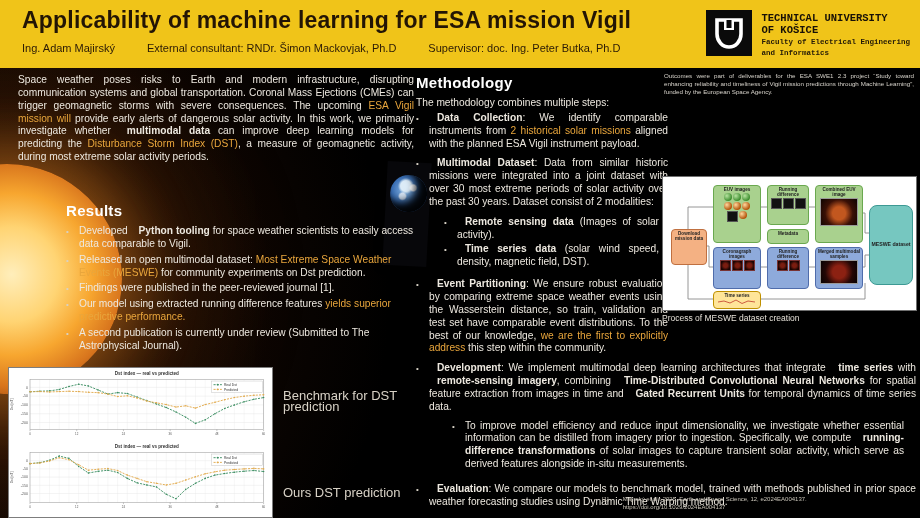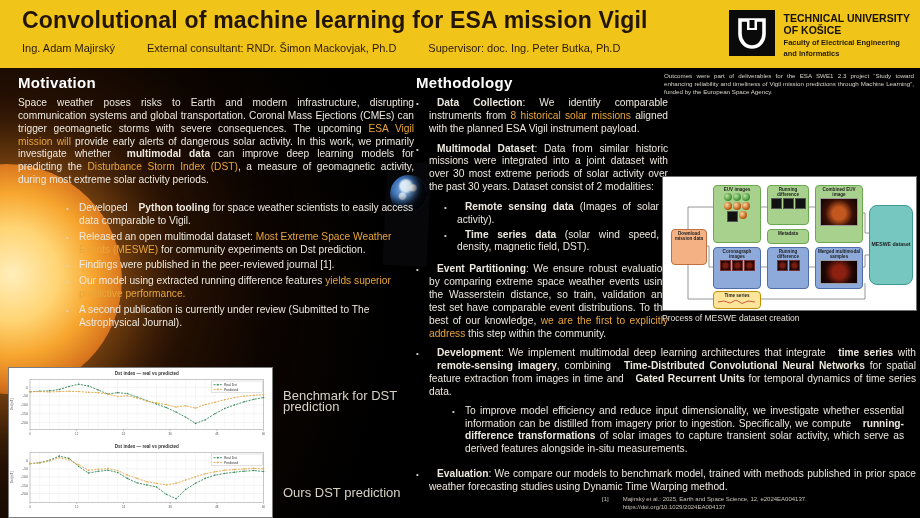--- a/index.html
+++ b/index.html
@@ -6,21 +6,21 @@
   .poster{position:relative;width:920px;height:518px;overflow:hidden;
     font-family:"Liberation Sans",sans-serif;
     background:
       radial-gradient(circle 340px at 10px 285px, rgba(120,60,14,.45), rgba(60,28,8,.2) 55%, transparent 78%),
       radial-gradient(circle 560px at -70px 300px, #1d0d04 0%, #0e0602 55%, #000 82%);
   }
   
   .header{position:absolute;left:0;top:0;width:920px;height:68px;background:#F0C419;z-index:4;}
   .h-title{position:absolute;left:22px;top:7px;font-size:23px;font-weight:bold;color:#231505;letter-spacing:.2px;}
   .h-authors{position:absolute;left:22px;top:42px;display:flex;gap:32px;font-size:11px;color:#2a1a06;}
-  .logo-wrap{position:absolute;right:10px;top:10px;display:flex;gap:9px;align-items:flex-start;}
+  .logo-wrap{position:absolute;right:10px;top:10px;display:flex;gap:9px;align-items:flex-start;font-family:Liberation Mono, monospace;}
   .logo-box{width:46px;height:46px;background:#0a0a0a;display:flex;align-items:center;justify-content:center;}
   .uni-lines{padding-top:2px;}
   .uni-name{font-size:10.5px;font-weight:bold;color:#171007;line-height:12px;}
   .uni-fac{font-size:7.5px;font-weight:bold;color:#241a08;line-height:9px;margin-top:2px;}
   
   .sun{position:absolute;left:-108px;top:164px;width:230px;height:230px;border-radius:50%;z-index:1;
     background:radial-gradient(circle at 52% 48%, #ffeebb 0%, #ffd473 28%, #f7a62f 48%, #d8751d 66%, #9c4a12 80%, #5a2607 92%, #2a1003 100%);
     box-shadow:0 0 55px 18px rgba(244,150,40,.38), 0 0 130px 60px rgba(150,70,15,.22);}
   .earth-tile{position:absolute;left:385px;top:162px;width:44px;height:104px;background:#07070a;
     transform:rotate(3deg);z-index:2;box-shadow:0 0 8px rgba(0,0,0,.8);}
@@ -80,21 +80,21 @@
   .footnote{position:absolute;left:602px;top:496px;width:300px;display:flex;gap:14px;font-size:6px;line-height:1.3;color:#C9C4B8;z-index:3;}
   .footnote .ref{flex:none;}
   .footnote .ft{width:220px;}
 </style>
 </head>
 <body>
 
 <div class="poster">
 
   <div class="header">
-    <div class="h-title">Convolutional of machine learning for ESA mission Vigil</div>
+    <div class="h-title">Applicability of machine learning for ESA mission Vigil</div>
     <div class="h-authors">
       <span>Ing. Adam Majirský</span>
       <span>External consultant: RNDr. Šimon Mackovjak, Ph.D</span>
       <span>Supervisor: doc. Ing. Peter Butka, Ph.D</span>
     </div>
     <div class="logo-wrap">
       <div class="logo-box">
         <svg width="40" height="40" viewBox="0 0 40 40">
           <rect x="0" y="0" width="40" height="40" fill="#0a0a0a"></rect>
           <path d="M8 7 h24 v14 a12 13 0 0 1 -24 0 z" fill="none" stroke="#fff" stroke-width="3.6"></path>
@@ -110,25 +110,25 @@
       </div>
     </div>
   </div>
 
   <div class="sun"></div>
   <div class="earth-tile">
       <div class="earth"></div>
     </div>
 
   <div class="motivation">
-    <div class="sec-h">Motivation</div>
     <div class="txt just"><span>Space weather poses risks to Earth and modern infrastructure, disrupting communication systems and global transportation. Coronal Mass Ejections (CMEs) can trigger geomagnetic storms with severe consequences. The upcoming </span><span class="hl">ESA Vigil mission will</span><span> provide early alerts of dangerous solar activity. In this work, we primarily investigate whether </span><span class="b">multimodal data</span><span> can improve deep learning models for predicting the </span><span class="hl">Disturbance Storm Index (DST)</span><span>, a measure of geomagnetic activity, during most extreme solar activity periods.</span></div>
   </div>
 
   <div class="results">
+    <div class="sec-h">Results</div>
     <div class="txt">
       <div class="bul">
           <span class="d">•</span>
           <span class="t"><span>Developed </span><span class="b">Python tooling</span><span> for space weather scientists to easily access data comparable to Vigil.</span></span>
         </div>
       <div class="bul">
           <span class="d">•</span>
           <span class="t"><span>Released an open multimodal dataset: </span><span class="hl">Most Extreme Space Weather Events (MESWE)</span><span> for community experiments on Dst prediction.</span></span>
         </div>
       <div class="bul">
@@ -141,24 +141,25 @@
         </div>
       <div class="bul">
           <span class="d">•</span>
           <span class="t"><span>A second publication is currently under review (Submitted to The Astrophysical Journal).</span></span>
         </div>
     </div>
   </div>
 
   <div class="methodology">
     <div class="sec-h">Methodology</div>
+    <div class="txt m-intro">The methodology combines multiple steps:</div>
     <div class="m-narrow txt just">
       <div class="bul">
           <span class="d">•</span>
-          <span class="t"><span class="b">Data Collection</span><span>: We identify comparable instruments from </span><span class="hl">8 historical solar missions</span><span> aligned with the planned ESA Vigil instrument payload.</span></span>
+          <span class="t"><span class="b">Data Collection</span><span>: We identify comparable instruments from </span><span class="hl">2 historical solar missions</span><span> aligned with the planned ESA Vigil instrument payload.</span></span>
         </div>
       <div class="bul">
           <span class="d">•</span>
           <span class="t"><span class="b">Multimodal Dataset</span><span>: Data from similar historic missions were integrated into a joint dataset with over 30 most extreme periods of solar activity over the past 30 years. Dataset consist of 2 modalities:</span></span>
         </div>
       <div class="sub">
         <div class="bul">
             <span class="d">•</span>
             <span class="t"><span class="b">Remote sensing data</span><span> (Images of solar activity).</span></span>
           </div>

